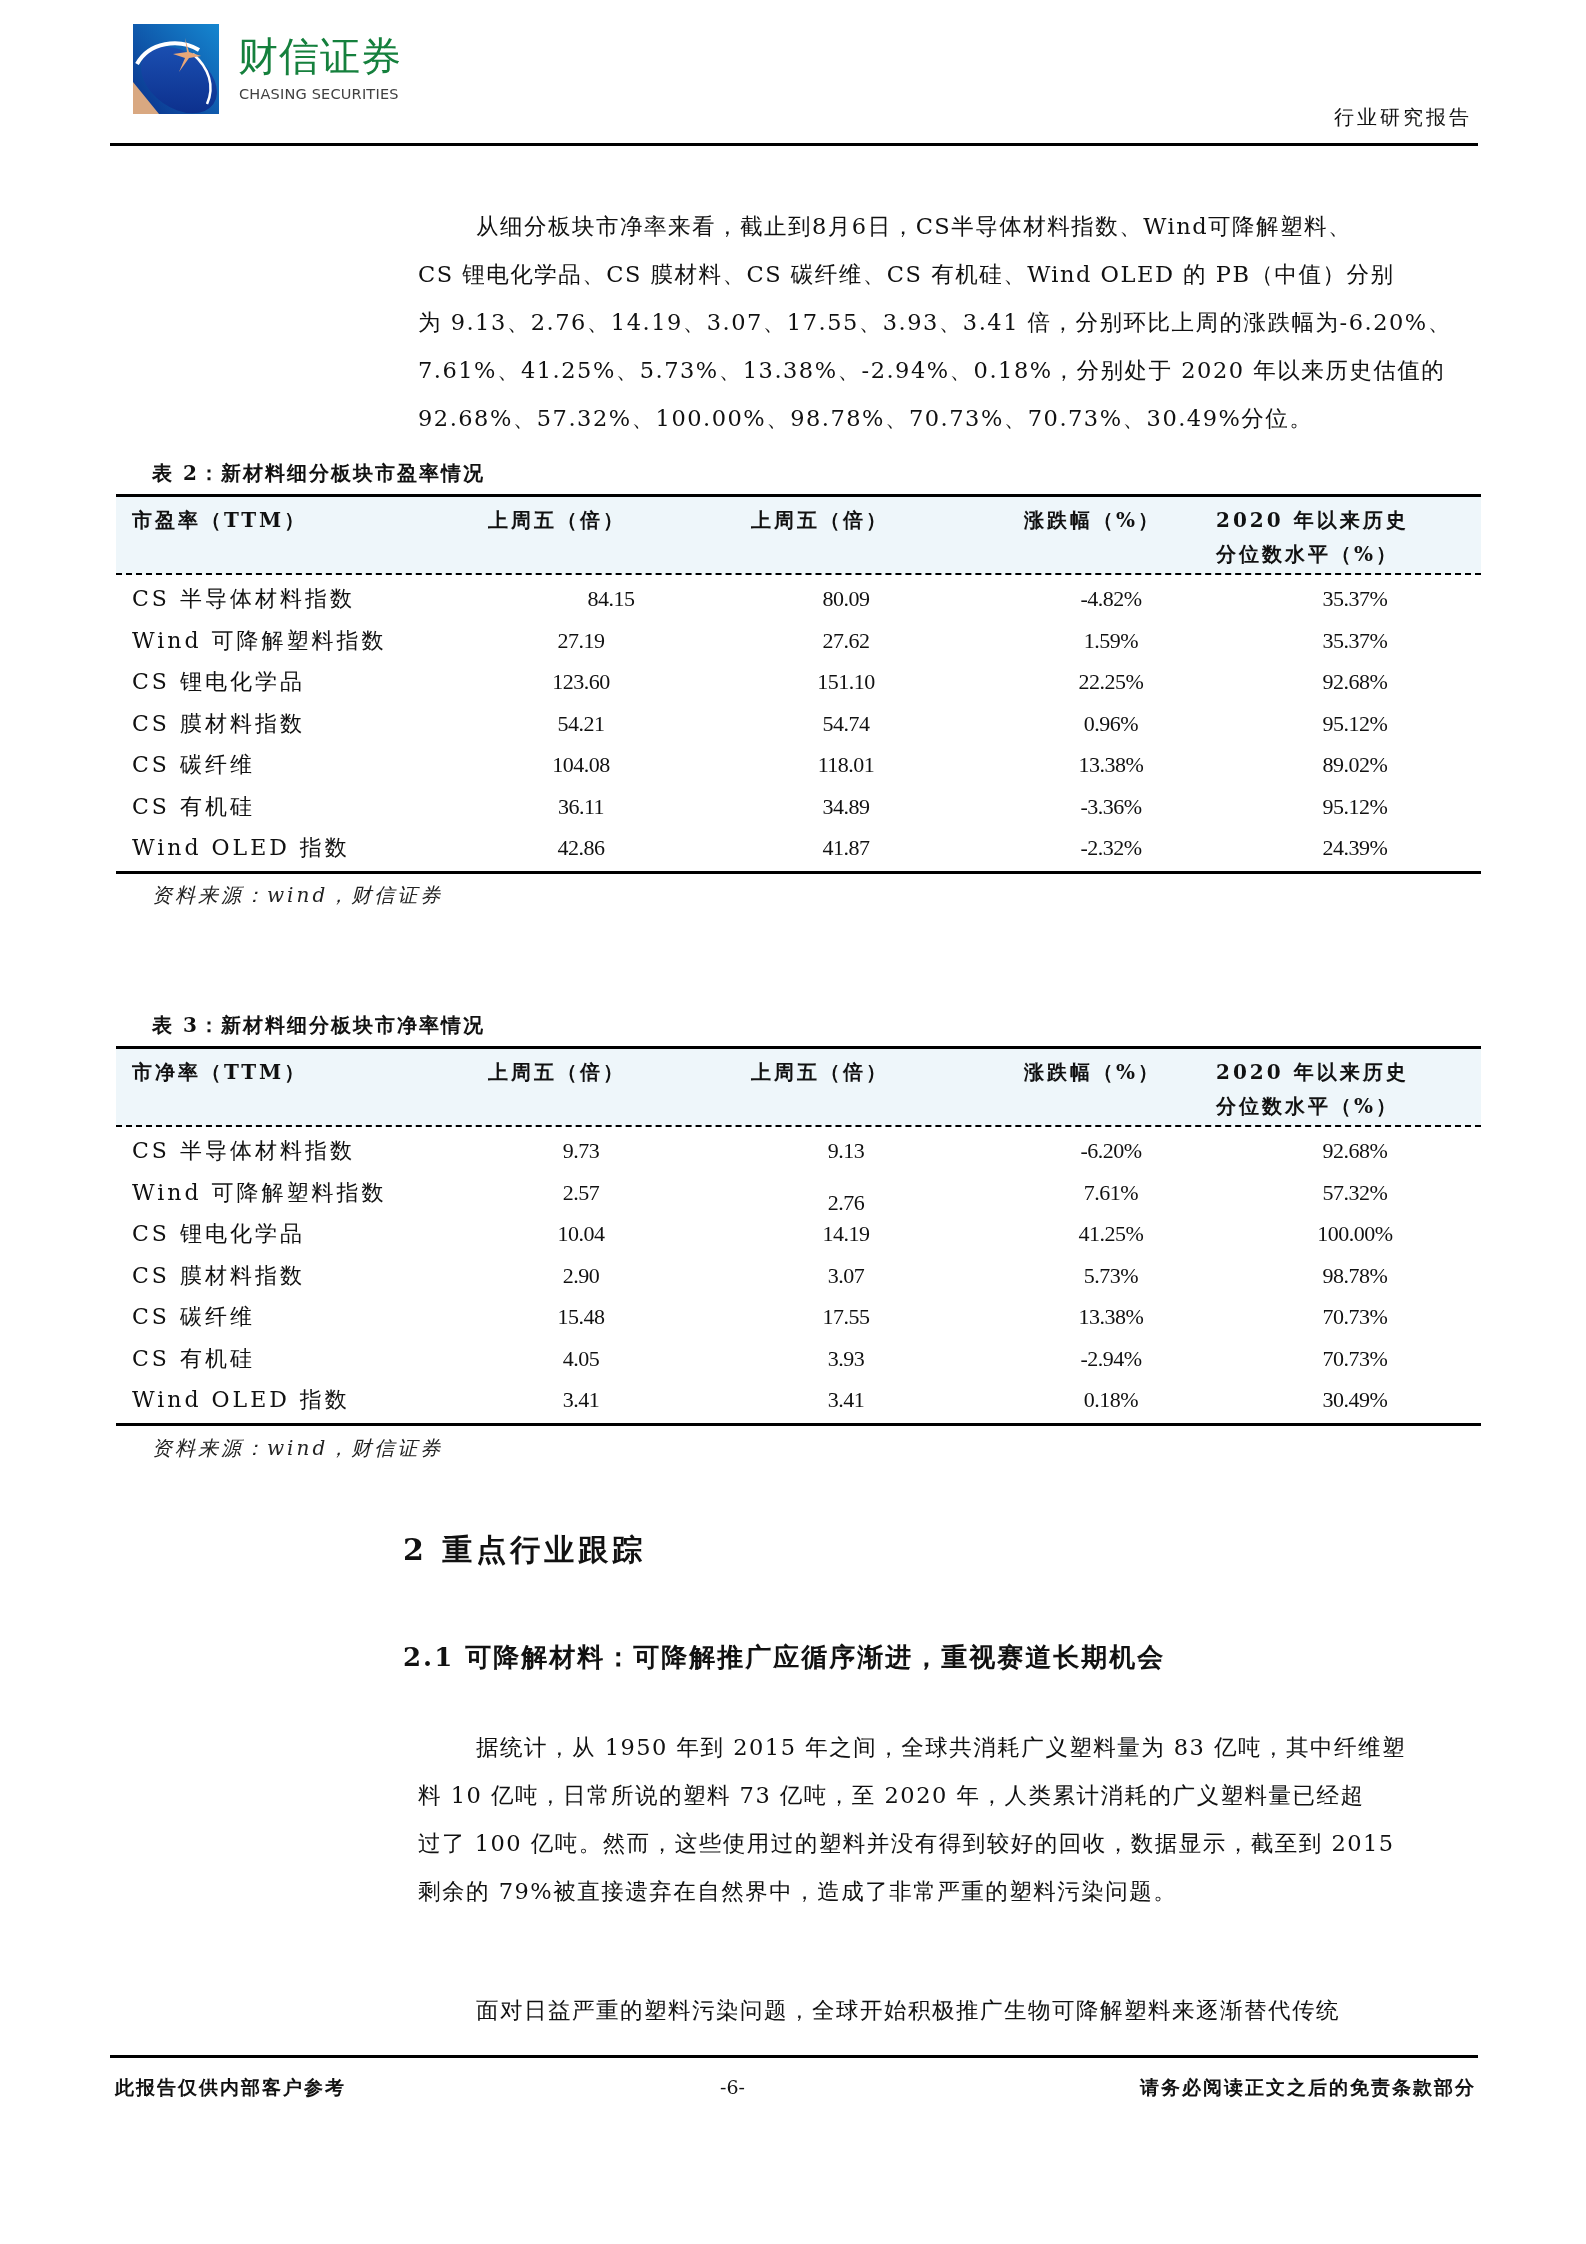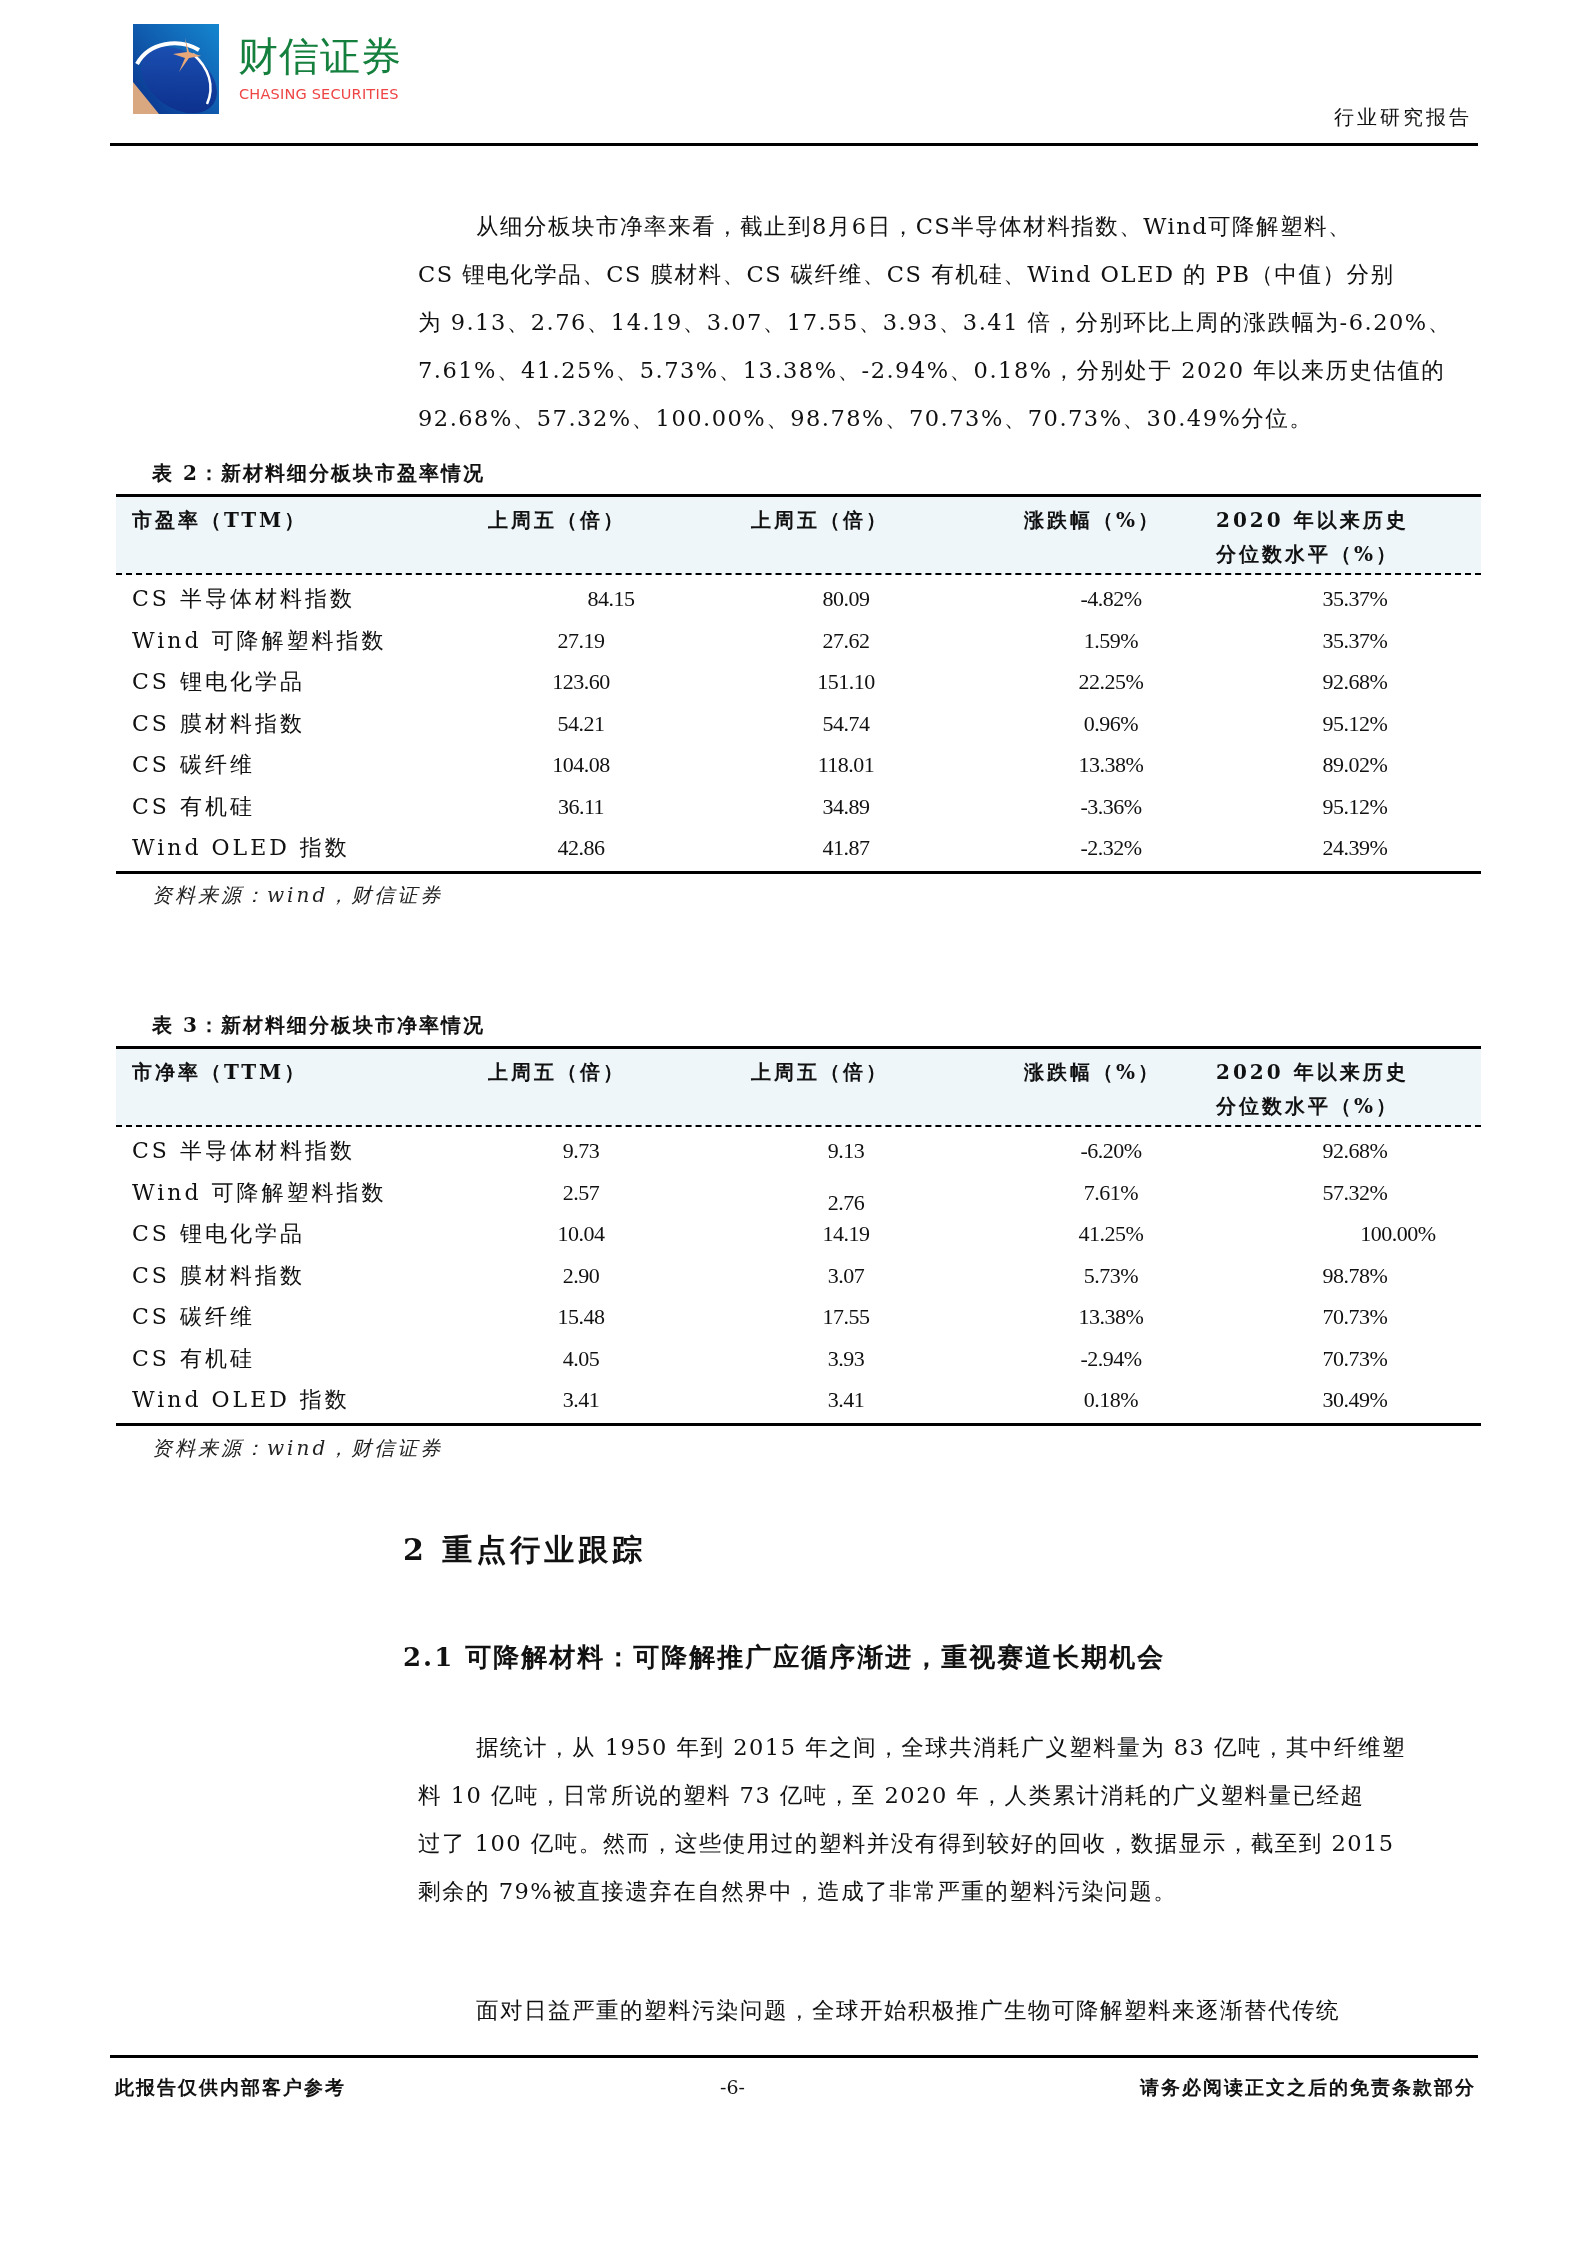--- a/index.html
+++ b/index.html
@@ -5,21 +5,21 @@
   html, body { margin: 0; padding: 0; background: #ffffff; }
   body {
     width: 1586px; height: 2244px; position: relative; overflow: hidden;
     font-family: "DejaVu Serif", "Liberation Serif", serif; color: #111;
   }
   .abs { position: absolute; }
 
   
   .logo-mark { left: 133px; top: 24px; width: 86px; height: 90px; }
   .logo-cn { left: 238px; top: 30px; font-family: "DejaVu Sans", sans-serif; font-size: 40px; color: #15803d; letter-spacing: 1px; line-height: 52px; white-space: nowrap; }
-  .logo-en { left: 239px; top: 86px; font-family: "DejaVu Sans", sans-serif; font-size: 14.5px; color: #ef4444; line-height: 16px; white-space: nowrap; letter-spacing: 0.2px; }
+  .logo-en { left: 239px; top: 86px; font-family: "DejaVu Sans", sans-serif; font-size: 14.5px; color: #404040; line-height: 16px; white-space: nowrap; letter-spacing: 0.2px; }
   .report-type { right: 114px; top: 104px; font-size: 20px; letter-spacing: 3px; line-height: 26px; white-space: nowrap; }
   .header-rule { left: 110px; top: 143px; width: 1368px; height: 3px; background: #000; }
 
   
   .para { left: 418px; width: 1068px; font-size: 22.5px; line-height: 48px; text-align: justify; text-align-last: left; letter-spacing: 1.5px; }
   .para .indent { display: inline-block; width: 58px; }
 
   
   .tbl-caption { left: 152px; font-size: 20px; font-weight: bold; letter-spacing: 2px; line-height: 26px; white-space: nowrap; }
   .tbl { left: 116px; width: 1365px; }
@@ -168,21 +168,21 @@
     <div class="cell num" style="left:465px;">2.57</div>
     <div class="cell num" style="left:730px;margin-top:10px;">2.76</div>
     <div class="cell num" style="left:995px;">7.61%</div>
     <div class="cell num" style="left:1239px;">57.32%</div>
   </div>
   <div class="row">
     <div class="cell name">CS 锂电化学品</div>
     <div class="cell num" style="left:465px;">10.04</div>
     <div class="cell num" style="left:730px;">14.19</div>
     <div class="cell num" style="left:995px;">41.25%</div>
-    <div class="cell num" style="left:1239px;margin-left:43px;">100.00%</div>
+    <div class="cell num" style="left:1239px;">100.00%</div>
   </div>
   <div class="row">
     <div class="cell name">CS 膜材料指数</div>
     <div class="cell num" style="left:465px;">2.90</div>
     <div class="cell num" style="left:730px;">3.07</div>
     <div class="cell num" style="left:995px;">5.73%</div>
     <div class="cell num" style="left:1239px;">98.78%</div>
   </div>
   <div class="row">
     <div class="cell name">CS 碳纤维</div>

